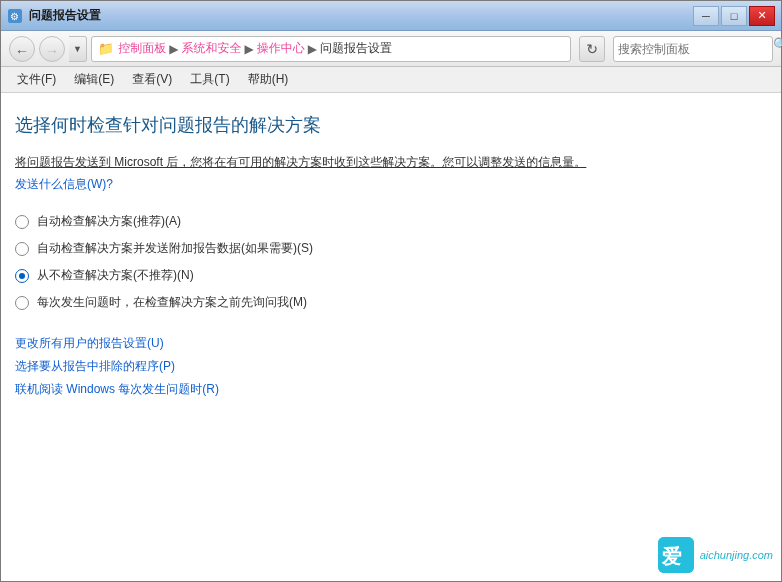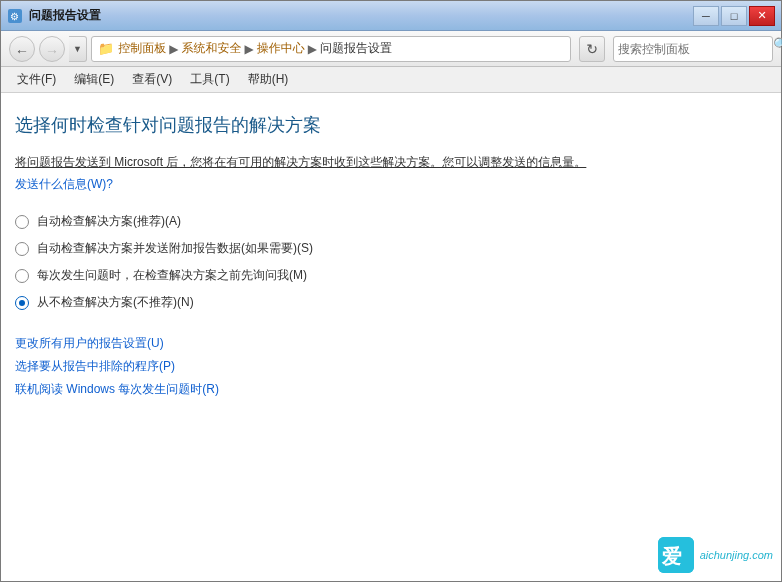--- a/index.html
+++ b/index.html
@@ -136,21 +136,21 @@
       font-size: 13px;
       margin-right: 4px;
     }
 
     .breadcrumb-sep {
       color: #666;
       margin: 0 3px;
     }
 
     .breadcrumb-link {
-      color: #a16207;
+      color: #ec4899;
       text-decoration: none;
     }
 
     .breadcrumb-current {
       color: #333;
     }
 
     .nav-refresh {
       width: 26px;
       height: 26px;
@@ -392,27 +392,27 @@
         <div class="radio-circle"></div>
         <span class="radio-label">自动检查解决方案(推荐)(A)</span>
       </div>
 
       <div class="radio-option">
         <div class="radio-circle"></div>
         <span class="radio-label">自动检查解决方案并发送附加报告数据(如果需要)(S)</span>
       </div>
 
       <div class="radio-option">
+        <div class="radio-circle checked"></div>
+        <span class="radio-label">从不检查解决方案(不推荐)(N)</span>
+      </div>
+
+      <div class="radio-option">
         <div class="radio-circle"></div>
         <span class="radio-label">每次发生问题时，在检查解决方案之前先询问我(M)</span>
-      </div>
-
-      <div class="radio-option">
-        <div class="radio-circle checked"></div>
-        <span class="radio-label">从不检查解决方案(不推荐)(N)</span>
       </div>
 
     </div>
 
     <div class="bottom-links">
       <a class="bottom-link">更改所有用户的报告设置(U)</a>
       <a class="bottom-link">选择要从报告中排除的程序(P)</a>
       <a class="bottom-link">联机阅读 Windows 每次发生问题时(R)</a>
     </div>
 

